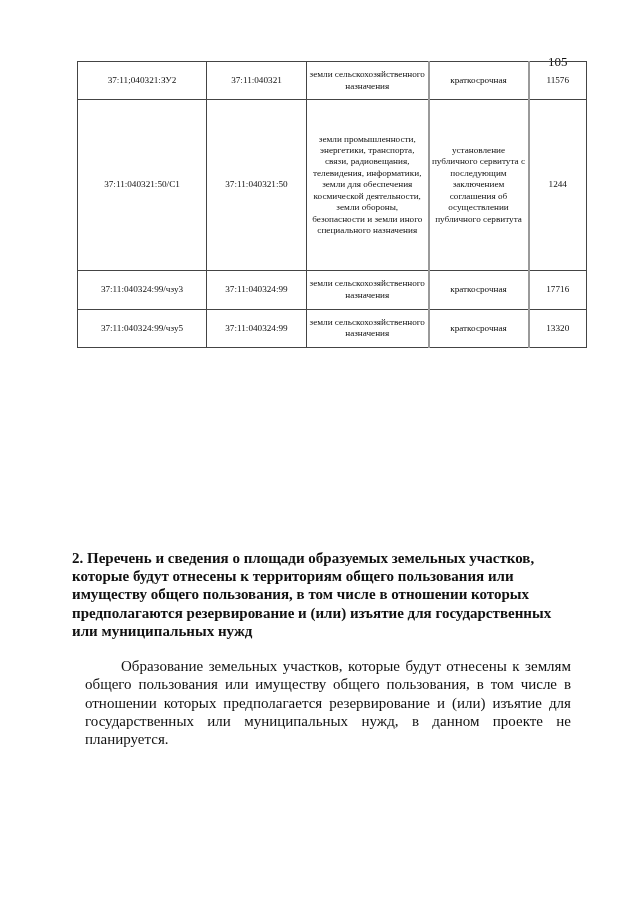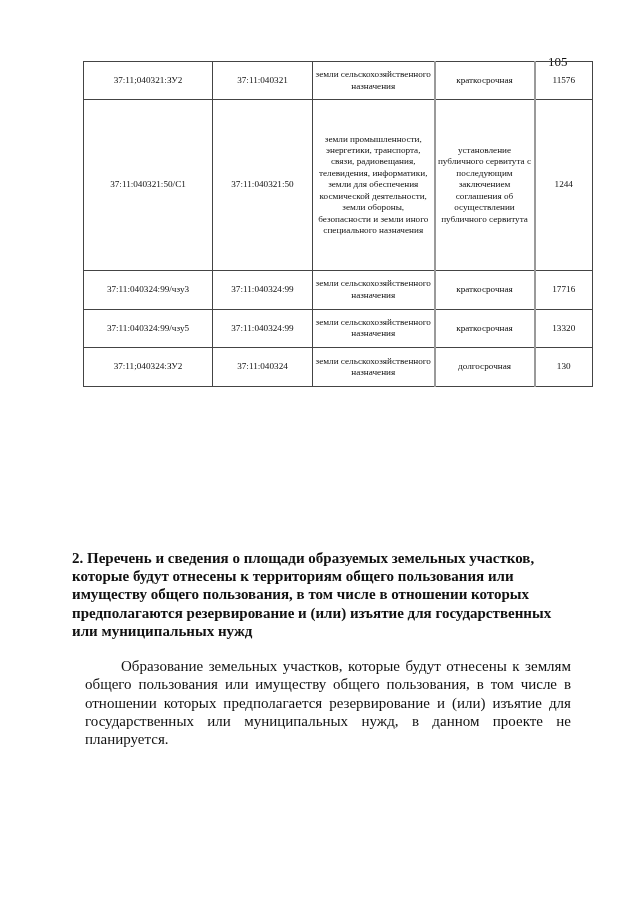--- a/index.html
+++ b/index.html
@@ -1,19 +1,19 @@
 <!DOCTYPE html>
 <html><head>
 <meta charset="utf-8">
 <style>
   html, body { margin: 0; padding: 0; background: #ffffff; }
   body { width: 640px; height: 905px; position: relative; overflow: hidden;
          font-family: "Liberation Serif", "DejaVu Serif", serif; color: #111; }
   .page-number { position: absolute; top: 38px; left: 548px; font-size: 13px; margin-top: 16px; }
-  table.land { position: absolute; top: 61px; left: 83px; width: 509px;
+  table.land { position: absolute; top: 61px; left: 77px; width: 509px;
                border-collapse: collapse; table-layout: fixed; font-size: 9.2px; line-height: 11.4px; }
   table.land td { border: 1px solid #444; text-align: center; vertical-align: middle;
                   padding: 0 2px; overflow: hidden; }
   table.land td.c3, table.land td.c4 { border-right: 2px solid #9a9a9a; }
   table.land tr.r { height: 38.6px; }
   table.land tr.r0 { height: 38px; }
   table.land tr.r1 { height: 171px; }
   col.k1 { width: 129px; } col.k2 { width: 100px; } col.k3 { width: 122px; }
   col.k4 { width: 100px; } col.k5 { width: 58px; }
   .heading { position: absolute; top: 549px; left: 72px; width: 505px; text-align: left;
@@ -56,24 +56,17 @@
       <td class="c4">краткосрочная</td>
       <td class="c5">17716</td>
     </tr>
     <tr class="r">
       <td class="c1">37:11:040324:99/чзу5</td>
       <td class="c2">37:11:040324:99</td>
       <td class="c3">земли сельскохозяйственного назначения</td>
       <td class="c4">краткосрочная</td>
       <td class="c5">13320</td>
     </tr>
-    <tr class="r">
-      <td class="c1">37:11;040324:ЗУ2</td>
-      <td class="c2">37:11:040324</td>
-      <td class="c3">земли сельскохозяйственного назначения</td>
-      <td class="c4">долгосрочная</td>
-      <td class="c5">130</td>
-    </tr>
   </tbody>
 </table>
 
 <div class="heading">2. Перечень и сведения о площади образуемых земельных  участков, которые будут отнесены к территориям общего  пользования или имуществу общего пользования, в том числе в  отношении которых предполагаются резервирование и (или)  изъятие для государственных или муниципальных нужд</div>
 <div class="paragraph">Образование земельных участков, которые будут отнесены к землям общего пользования или имуществу общего пользования, в том числе в отношении которых предполагается резервирование и (или) изъятие для государственных или муниципальных нужд, в данном проекте не планируется.</div>
 
 </body></html>

